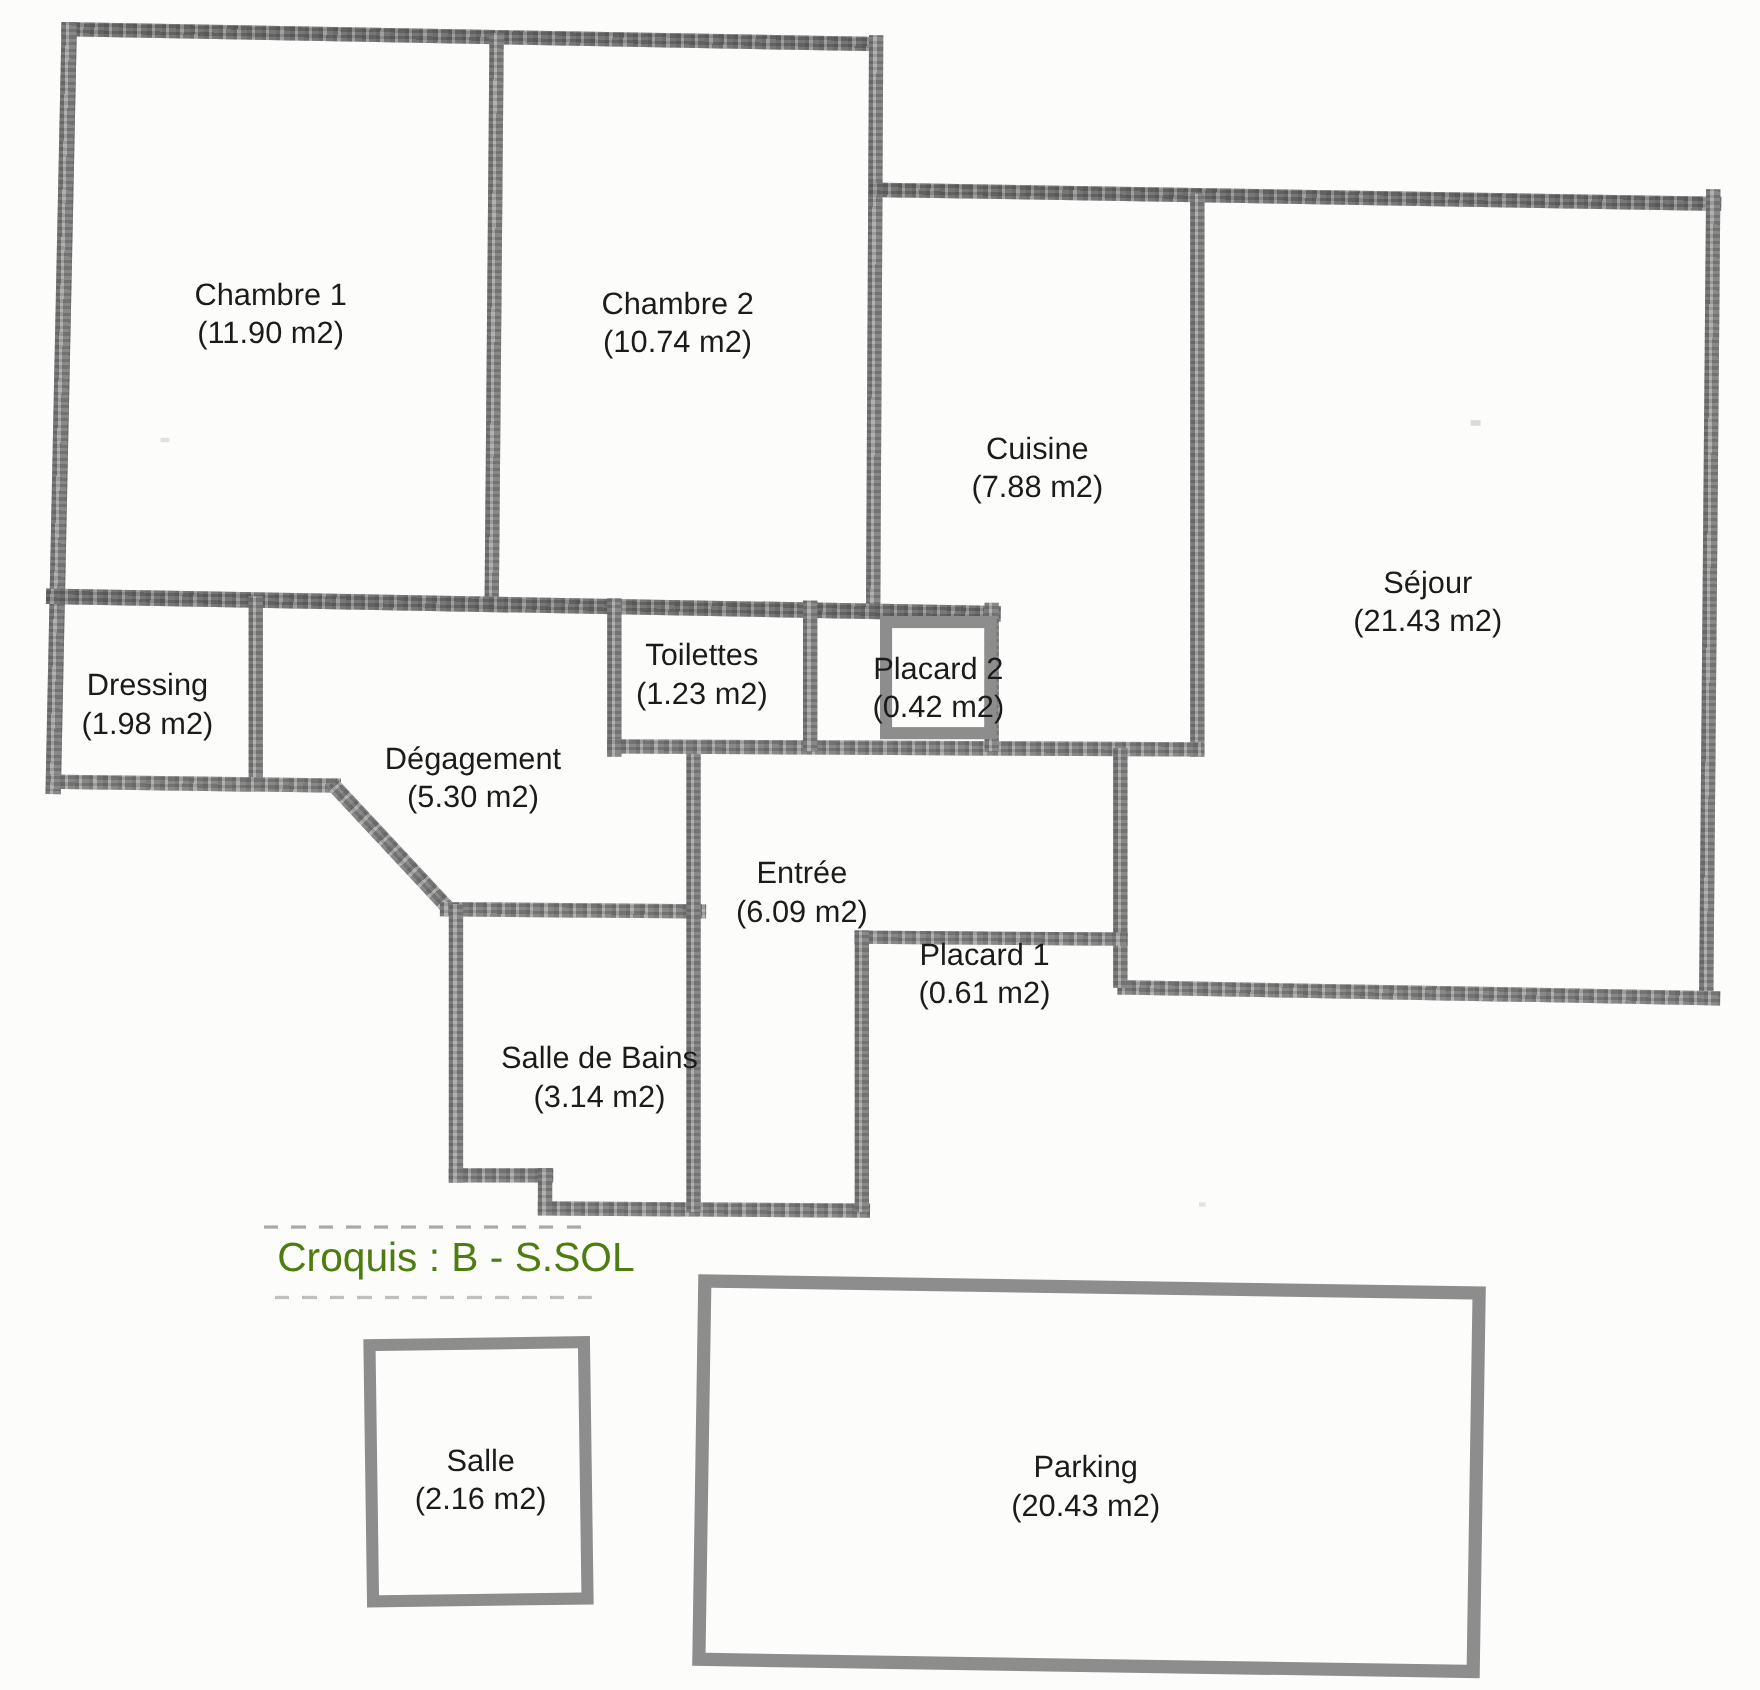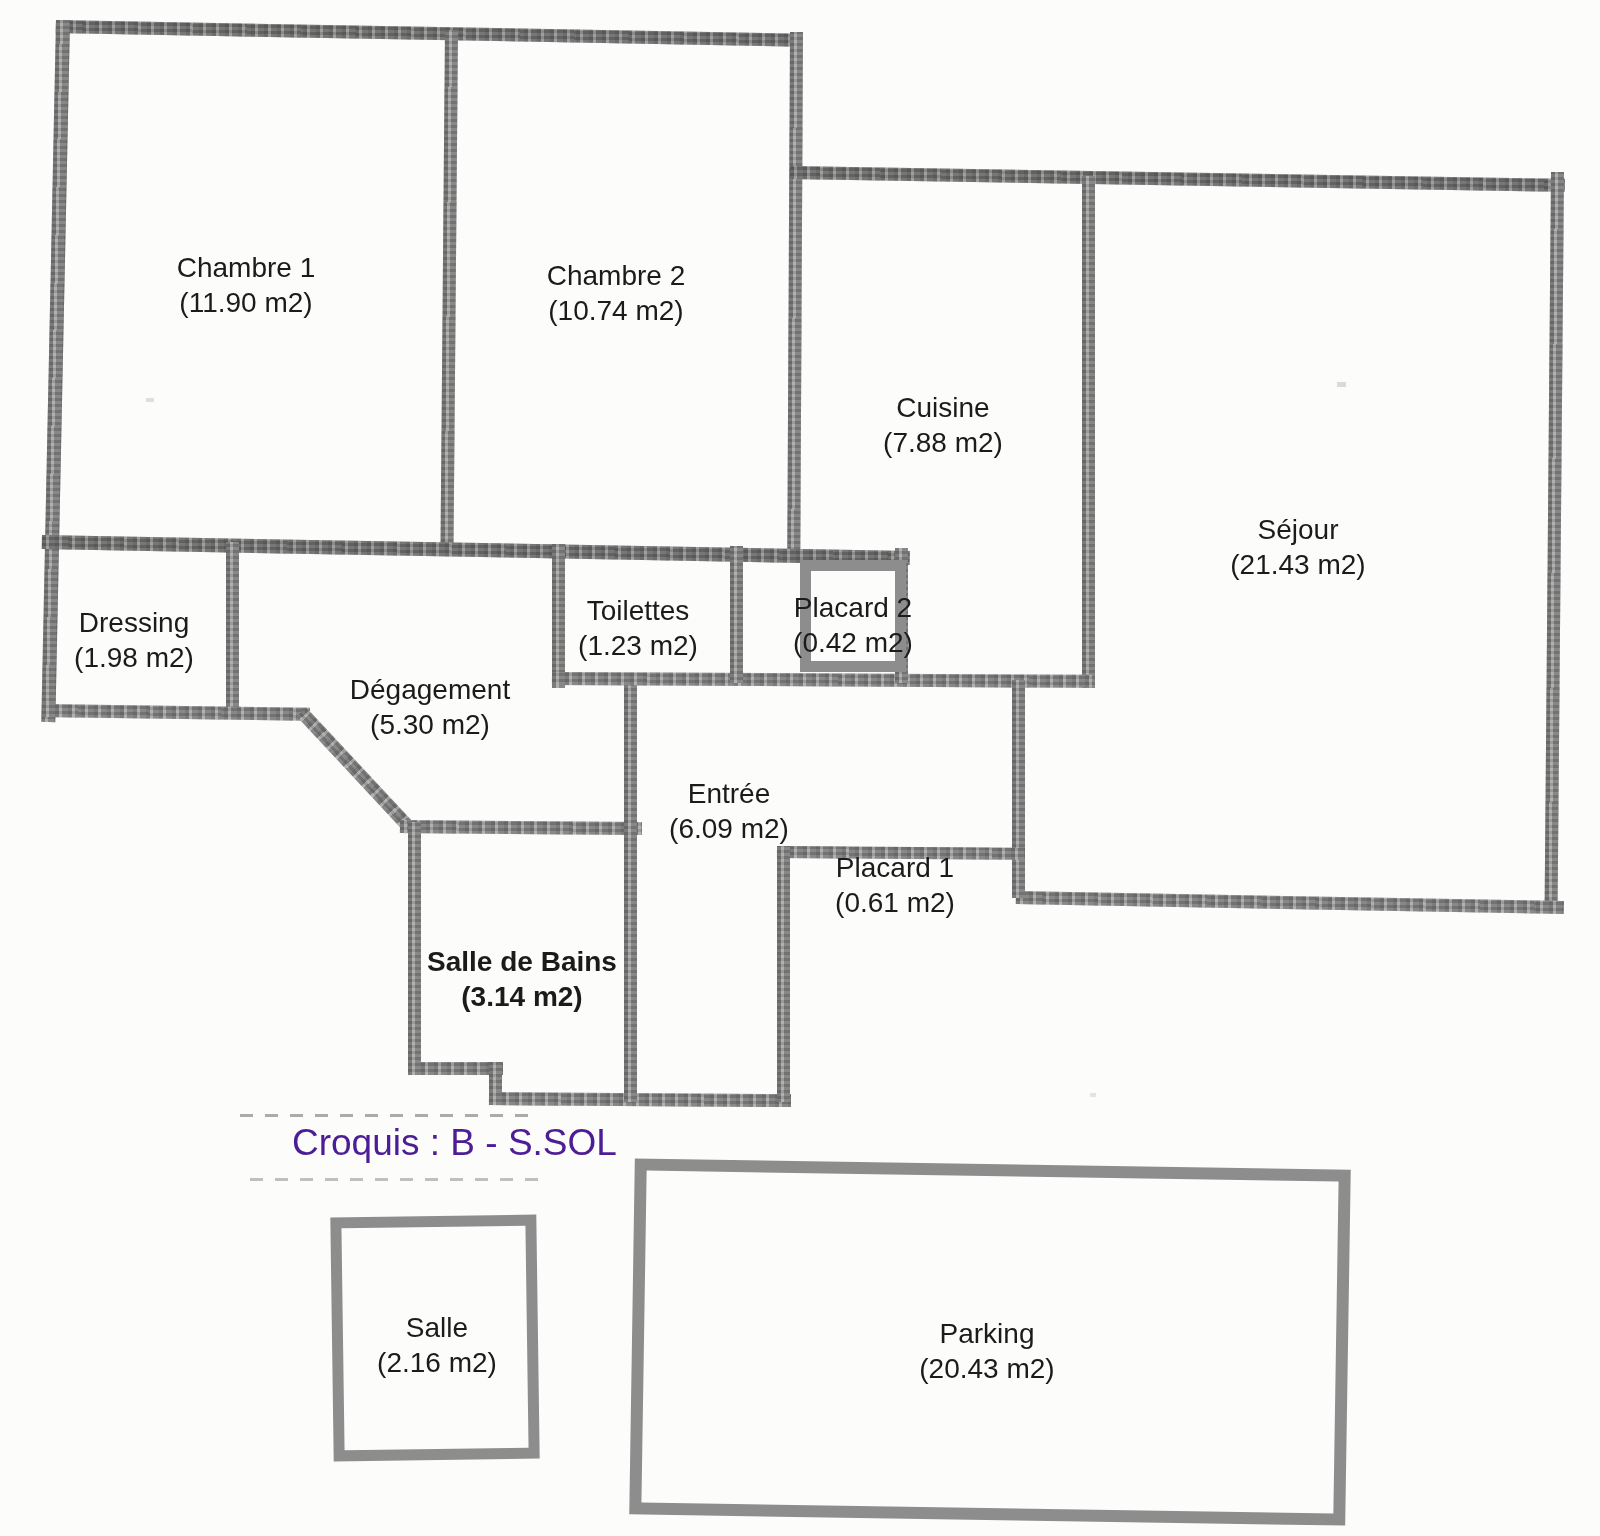--- a/index.html
+++ b/index.html
@@ -90,31 +90,31 @@
   #speck-2{left:146px; top:398px;width:8px;height:4px;opacity:.45;}
   #speck-3{left:1090px;top:1093px;width:6px;height:4px;opacity:.4;}
 
   
   #lbl-chambre-1     {left:246px; top:250px;}
   #lbl-chambre-2     {left:616px; top:258px;}
   #lbl-cuisine       {left:943px; top:390px;}
   #lbl-sejour        {left:1298px;top:512px;}
   #lbl-dressing      {left:134px; top:605px;}
   #lbl-degagement    {left:430px; top:672px;}
-  #lbl-toilettes     {left:638px; top:578px;margin-top:15px;}
+  #lbl-toilettes     {left:638px; top:578px;}
   #lbl-placard-2     {left:853px; top:590px;}
   #lbl-entree        {left:729px; top:776px;}
   #lbl-placard-1     {left:895px; top:850px;}
-  #lbl-salle-de-bains{left:522px; top:944px;font-weight:bold;}
+  #lbl-salle-de-bains{left:545px; top:944px;}
   #lbl-cave          {left:437px; top:1310px;}
   #lbl-parking       {left:987px; top:1316px;}
 
   #caption{
     position:absolute;left:252px;top:1122px;
-    font-size:37px;color:#4c1d95;z-index:6;white-space:nowrap;margin-left:40px;
+    font-size:37px;color:#4d7c0f;z-index:6;white-space:nowrap;
   }
 </style>
 </head>
 <body>
 
 <div id="plan">
 
   <div class="wall dark w-top-chambres"></div>
   <div class="wall w-left-outer"></div>
   <div class="wall w-chambre-divider"></div>

